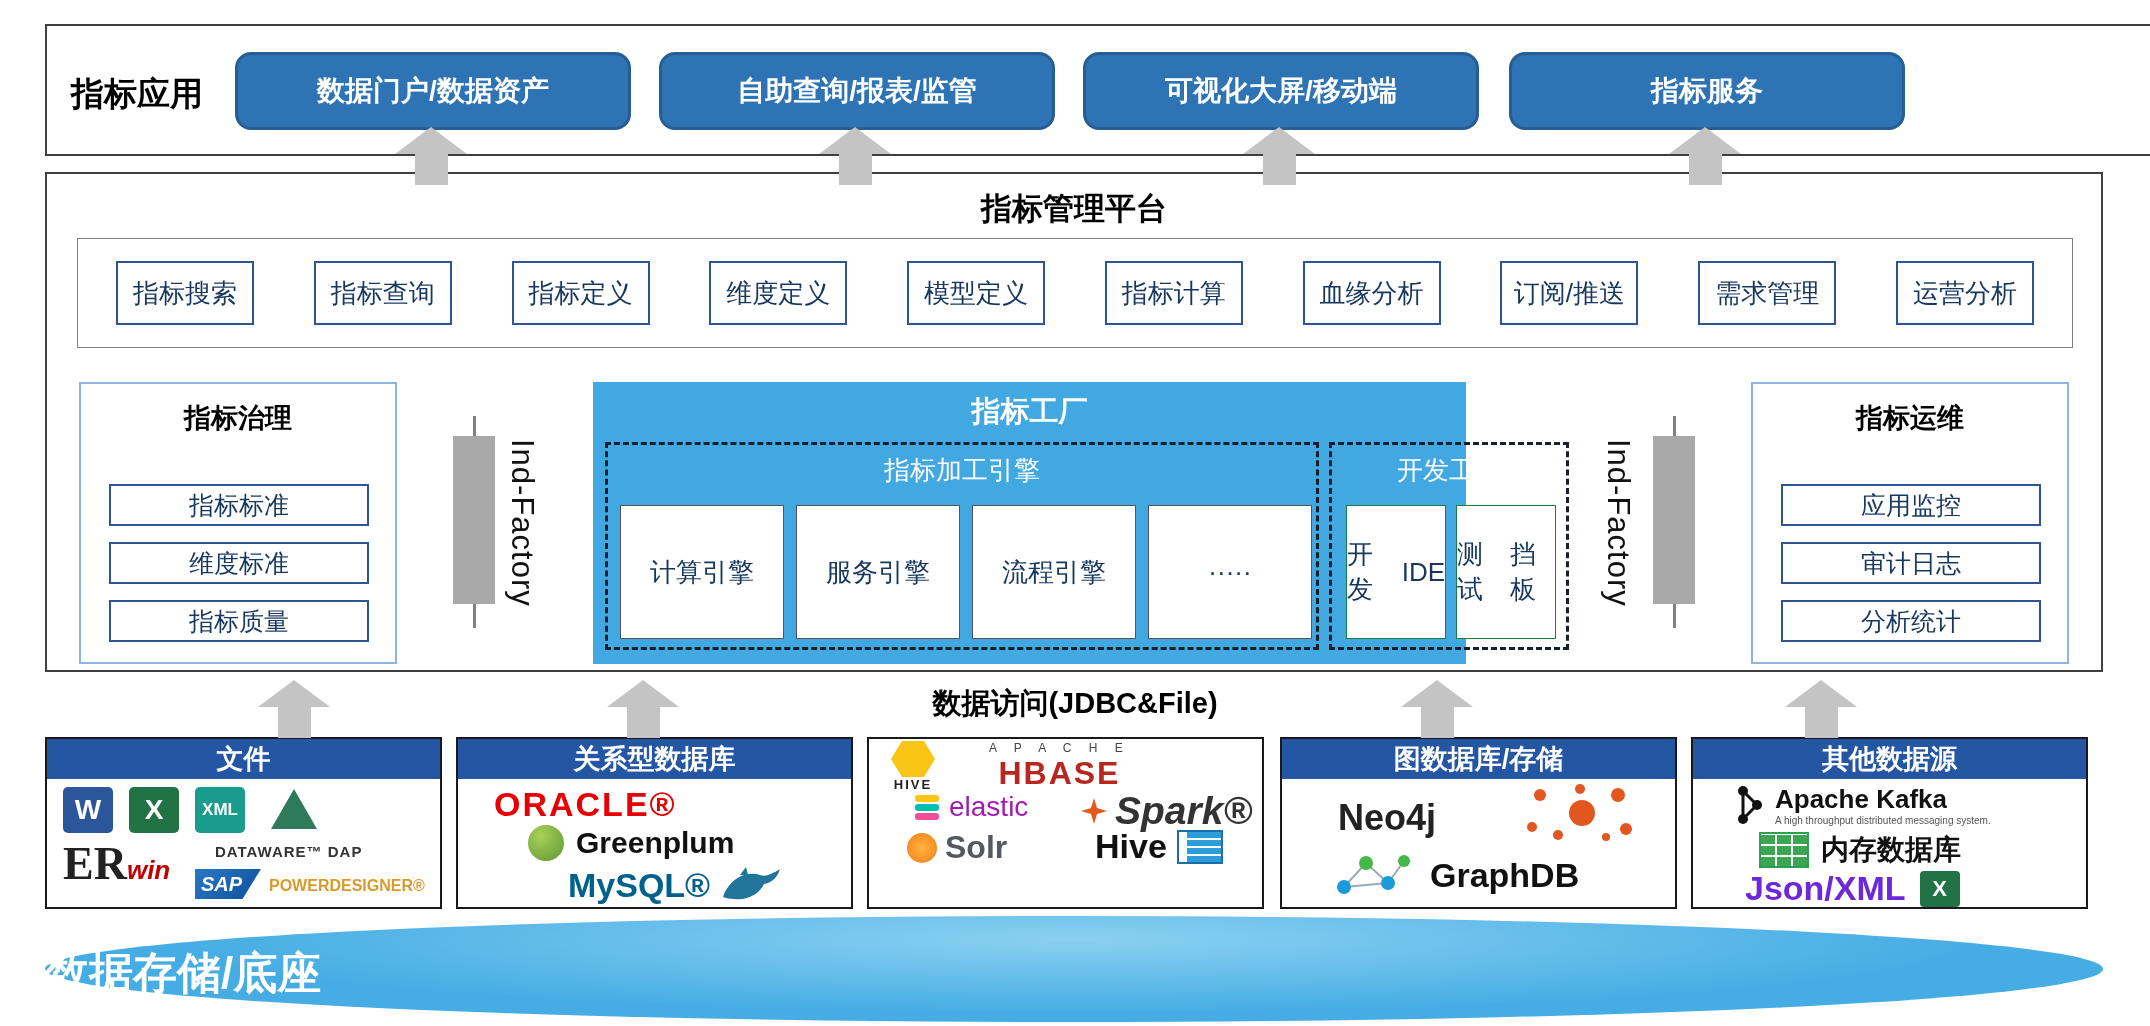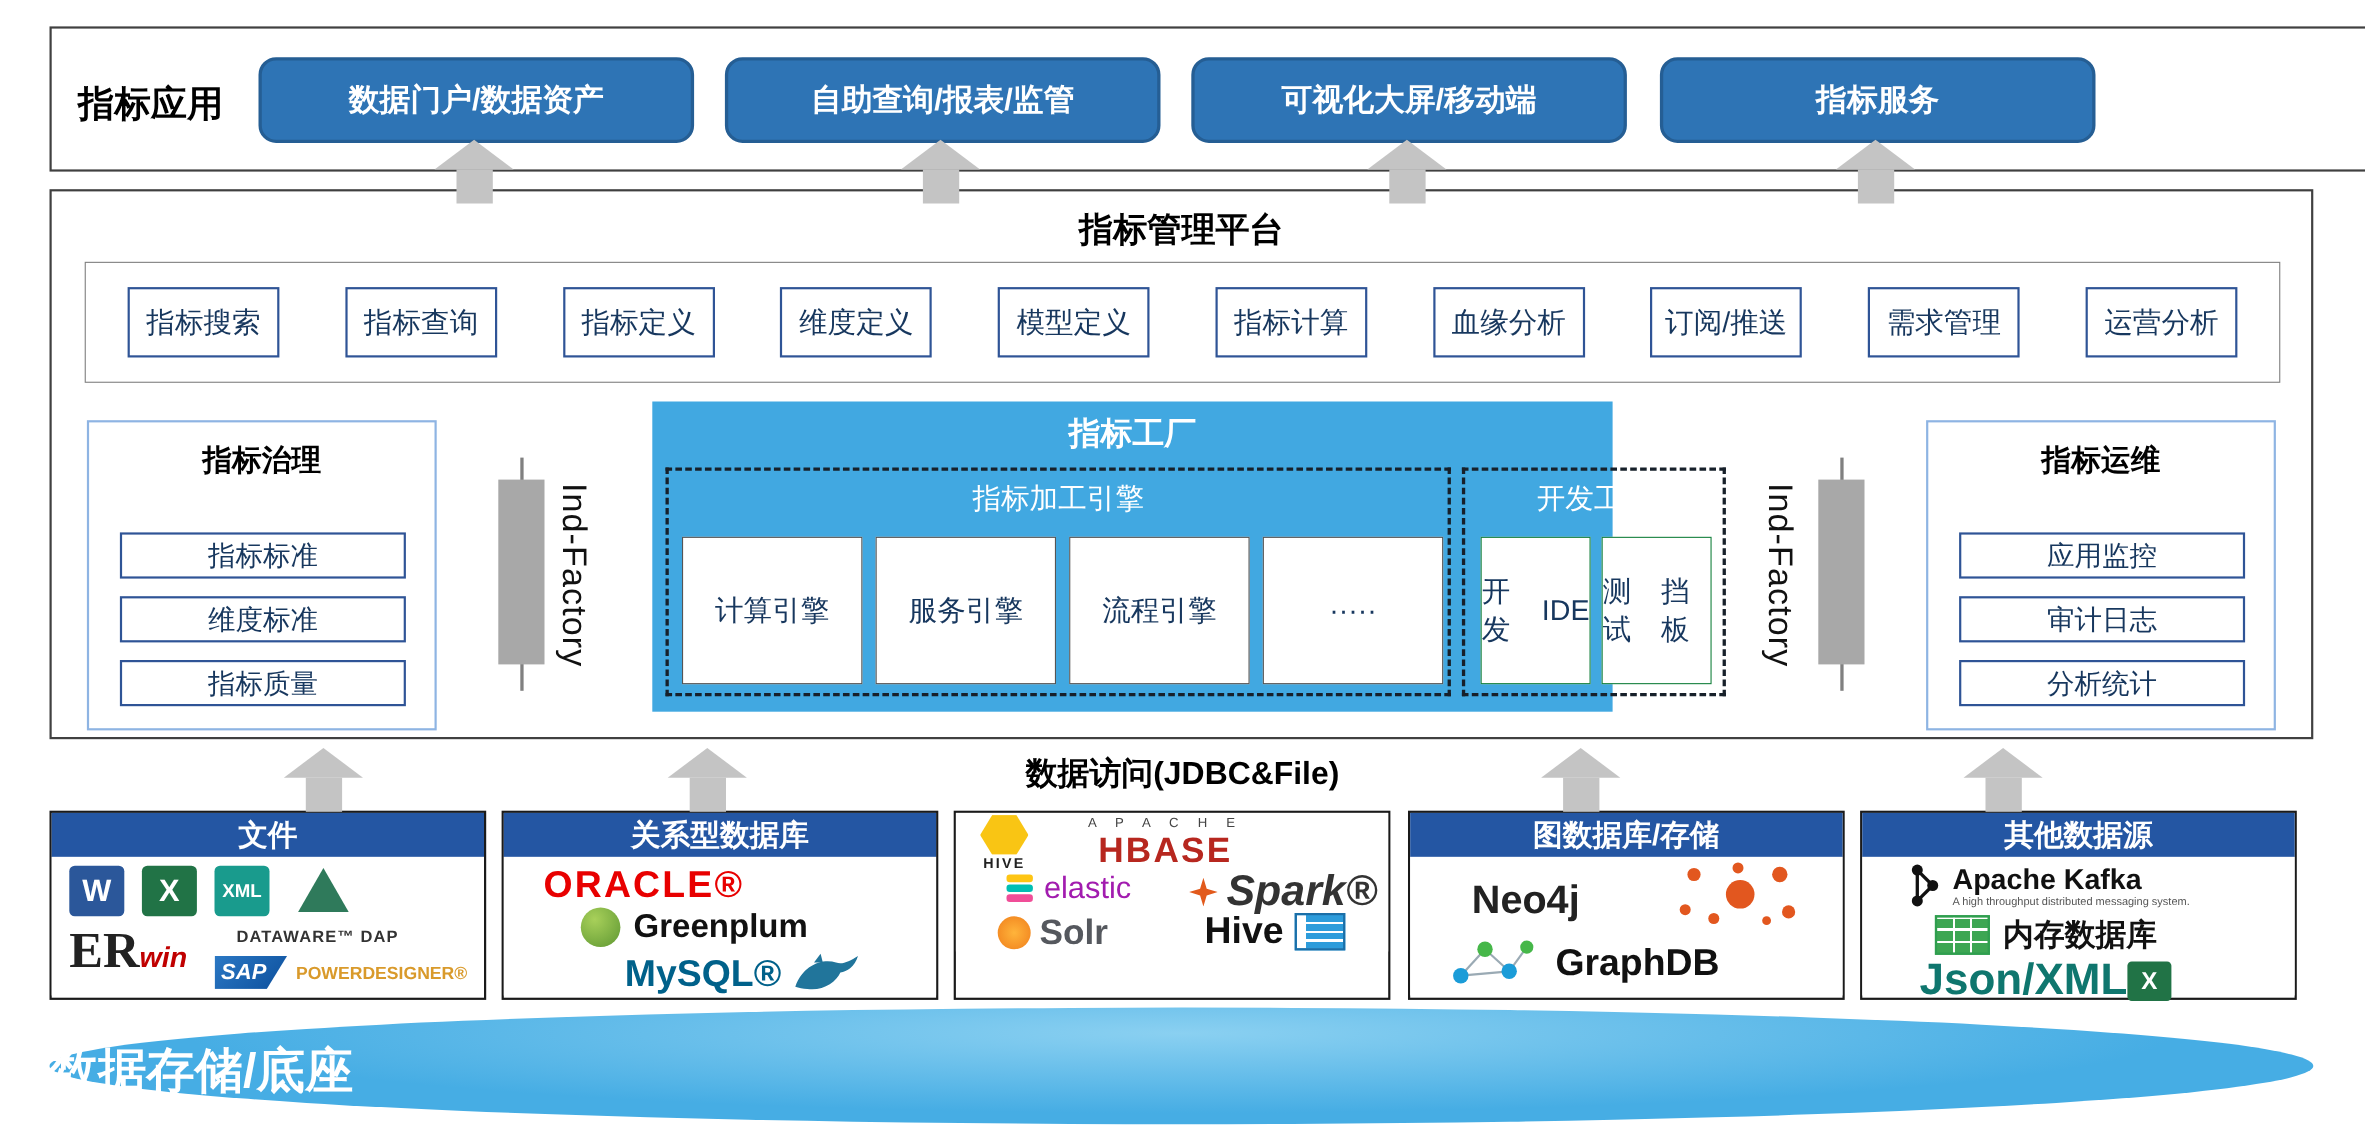--- a/index.html
+++ b/index.html
@@ -28,21 +28,21 @@
 
   .side-box{position:absolute; top:208px; width:318px; height:282px; border:2px solid #8EB4E3; background:#fff;}
   .side-box.gov{left:32px;} .side-box.ops{left:1704px;}
   .side-title{position:absolute; top:16px; width:100%; text-align:center; font-size:27px; font-weight:bold; color:#000;}
   .std-box{position:absolute; left:28px; width:260px; height:42px; border:2px solid var(--navy); color:#17375E; font-size:25px; display:flex; align-items:center; justify-content:center; background:#fff;}
 
   .vline{position:absolute; top:242px; width:3px; height:212px; background:#808080;}
   .gray-bar{position:absolute; top:262px; width:42px; height:168px; background:#A8A8A8;}
   .ind-label{position:absolute; top:214px; width:46px; height:270px; display:flex; align-items:center; justify-content:center; writing-mode:vertical-rl; text-orientation:mixed; font-size:31px; font-weight:500; color:#111; letter-spacing:1px;}
 
-  .factory{position:absolute; left:546px; top:191px; width:873px; height:282px; background:var(--factory_blue);}
+  .factory{position:absolute; left:546px; top:208px; width:873px; height:282px; background:var(--factory_blue);}
   .factory-title{position:absolute; top:10px; width:100%; text-align:center; color:#fff; font-size:29px; font-weight:bold;}
   .dash-group{position:absolute; top:60px; height:208px; border:3px dashed #17202A;}
   .engine-group{left:12px; width:714px;}
   .devtools-group{left:736px; width:240px;}
   .dash-title{margin-top:8px; text-align:center; color:#fff; font-size:26px; font-weight:500;}
   .engine-row{position:absolute; left:12px; top:60px; display:flex; gap:12px;}
   .dev-row{position:absolute; left:14px; top:60px; display:flex; gap:10px;}
   .engine-box{width:164px; height:134px; background:#fff; border:1px solid #555; color:#17375E; font-size:26px; display:flex; align-items:center; justify-content:center;}
   .dev-box{width:100px; height:134px; background:#fff; border:1px solid #15803d; color:#17375E; font-size:26px; display:flex; align-items:center; justify-content:center; gap:8px;}
 
@@ -95,21 +95,21 @@
   .graphdb-row{position:absolute; display:flex; align-items:center;}
   .graphdb-text{font-size:34px; font-weight:bold; color:#111; margin-left:16px;}
 
   .kafka-row{position:absolute; display:flex; align-items:center;}
   .kafka-texts{margin-left:10px;}
   .kafka-name{font-size:26px; font-weight:600; color:#111;}
   .kafka-tag{font-size:10px; color:#555;}
   .memdb-row,.jsonxml-row{position:absolute; display:flex; align-items:center;}
   .grid-icon{display:inline-block; width:50px; height:36px; background-color:#3DA653; background-image:repeating-linear-gradient(90deg,transparent 0 14px,#fff 14px 16px),repeating-linear-gradient(0deg,transparent 0 9px,#fff 9px 11px); border:2px solid #2F9E4F; margin-right:12px;}
   .memdb-text{font-size:28px; font-weight:bold; color:#111;}
-  .jsonxml-text{font-size:40px; font-weight:bold; color:#0f766e; }
+  .jsonxml-text{font-size:34px; font-weight:bold; color:#6d28d9; margin-right:14px;}
 
   
   .base-disc{position:absolute; left:45px; top:916px; width:2058px; height:106px; border-radius:50%; background:radial-gradient(ellipse at 50% 22%,#8AD0F1 0%,var(--disc_blue) 62%); display:flex; align-items:center; justify-content:flex-start;}
   .base-label{font-size:44px; font-weight:bold; color:#fff; margin-top:8px;}
 </style>
 </head>
 <body>
 
 <div class="page">
 
@@ -308,21 +308,21 @@
       <svg class="orange-cluster" style="left:236px; top:4px;" width="130" height="62" viewBox="0 0 130 62">
         <circle cx="64" cy="30" r="13" fill="#E2571F"></circle>
         <circle cx="22" cy="12" r="6" fill="#E2571F"></circle>
         <circle cx="100" cy="12" r="7" fill="#E2571F"></circle>
         <circle cx="14" cy="44" r="5" fill="#E2571F"></circle>
         <circle cx="108" cy="46" r="6" fill="#E2571F"></circle>
         <circle cx="62" cy="6" r="5" fill="#E2571F"></circle>
         <circle cx="40" cy="52" r="5" fill="#E2571F"></circle>
         <circle cx="88" cy="54" r="4" fill="#E2571F"></circle>
       </svg>
-      <div class="graphdb-row" style="left:32px; top:72px;">
+      <div class="graphdb-row" style="left:48px; top:72px;">
         <svg width="84" height="48" viewBox="0 0 84 48">
           <line x1="14" y1="36" x2="36" y2="12" stroke="#9aaab4" stroke-width="2"></line>
           <line x1="36" y1="12" x2="58" y2="32" stroke="#9aaab4" stroke-width="2"></line>
           <line x1="58" y1="32" x2="74" y2="10" stroke="#9aaab4" stroke-width="2"></line>
           <line x1="14" y1="36" x2="58" y2="32" stroke="#9aaab4" stroke-width="2"></line>
           <circle cx="14" cy="36" r="7" fill="#1B9CD8"></circle>
           <circle cx="36" cy="12" r="7" fill="#46B749"></circle>
           <circle cx="58" cy="32" r="7" fill="#1B9CD8"></circle>
           <circle cx="74" cy="10" r="6" fill="#46B749"></circle>
         </svg>

